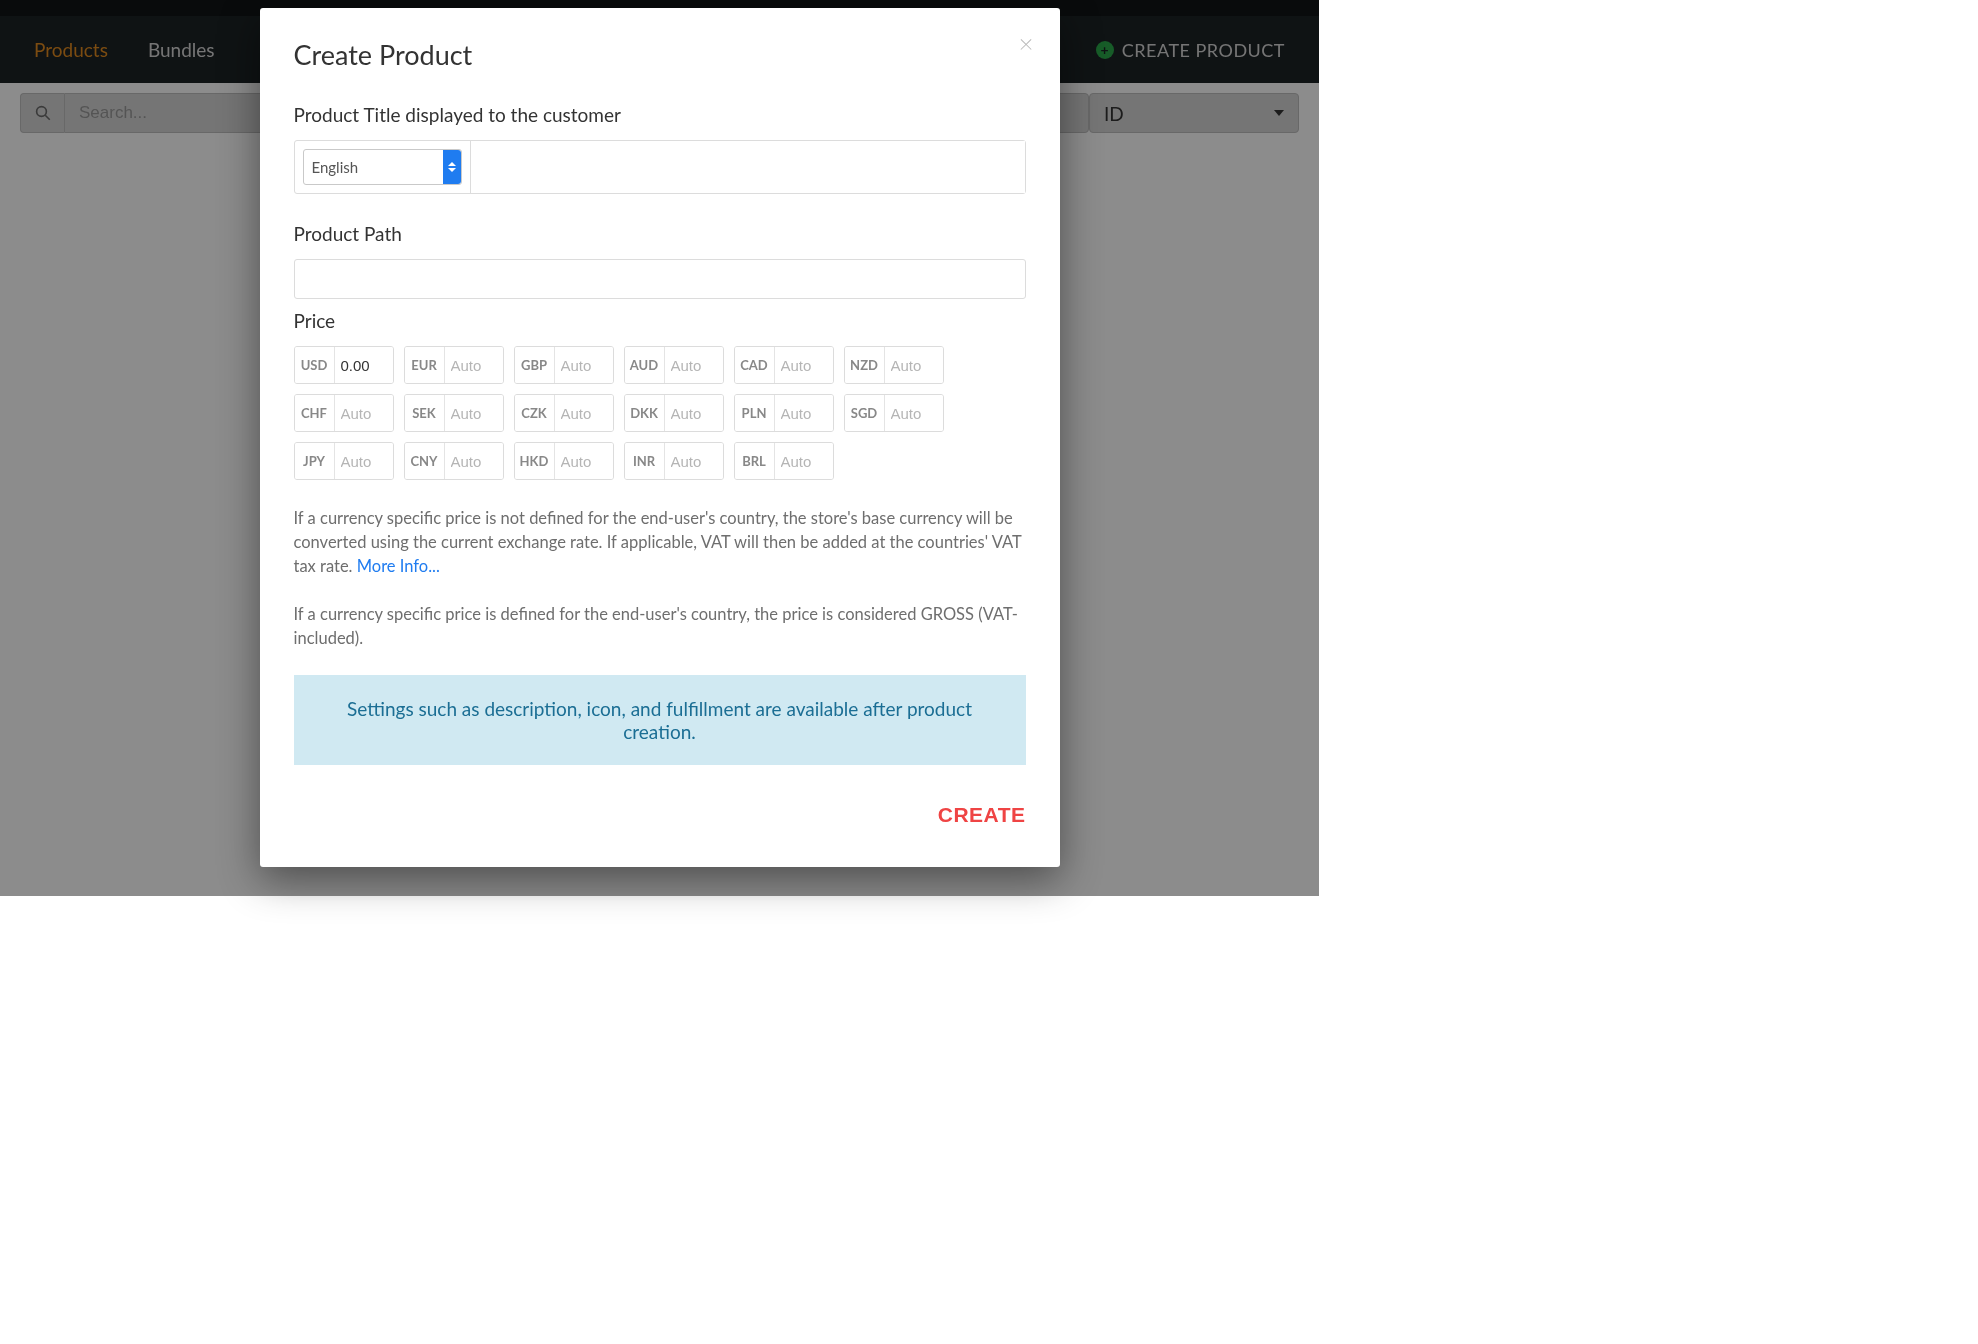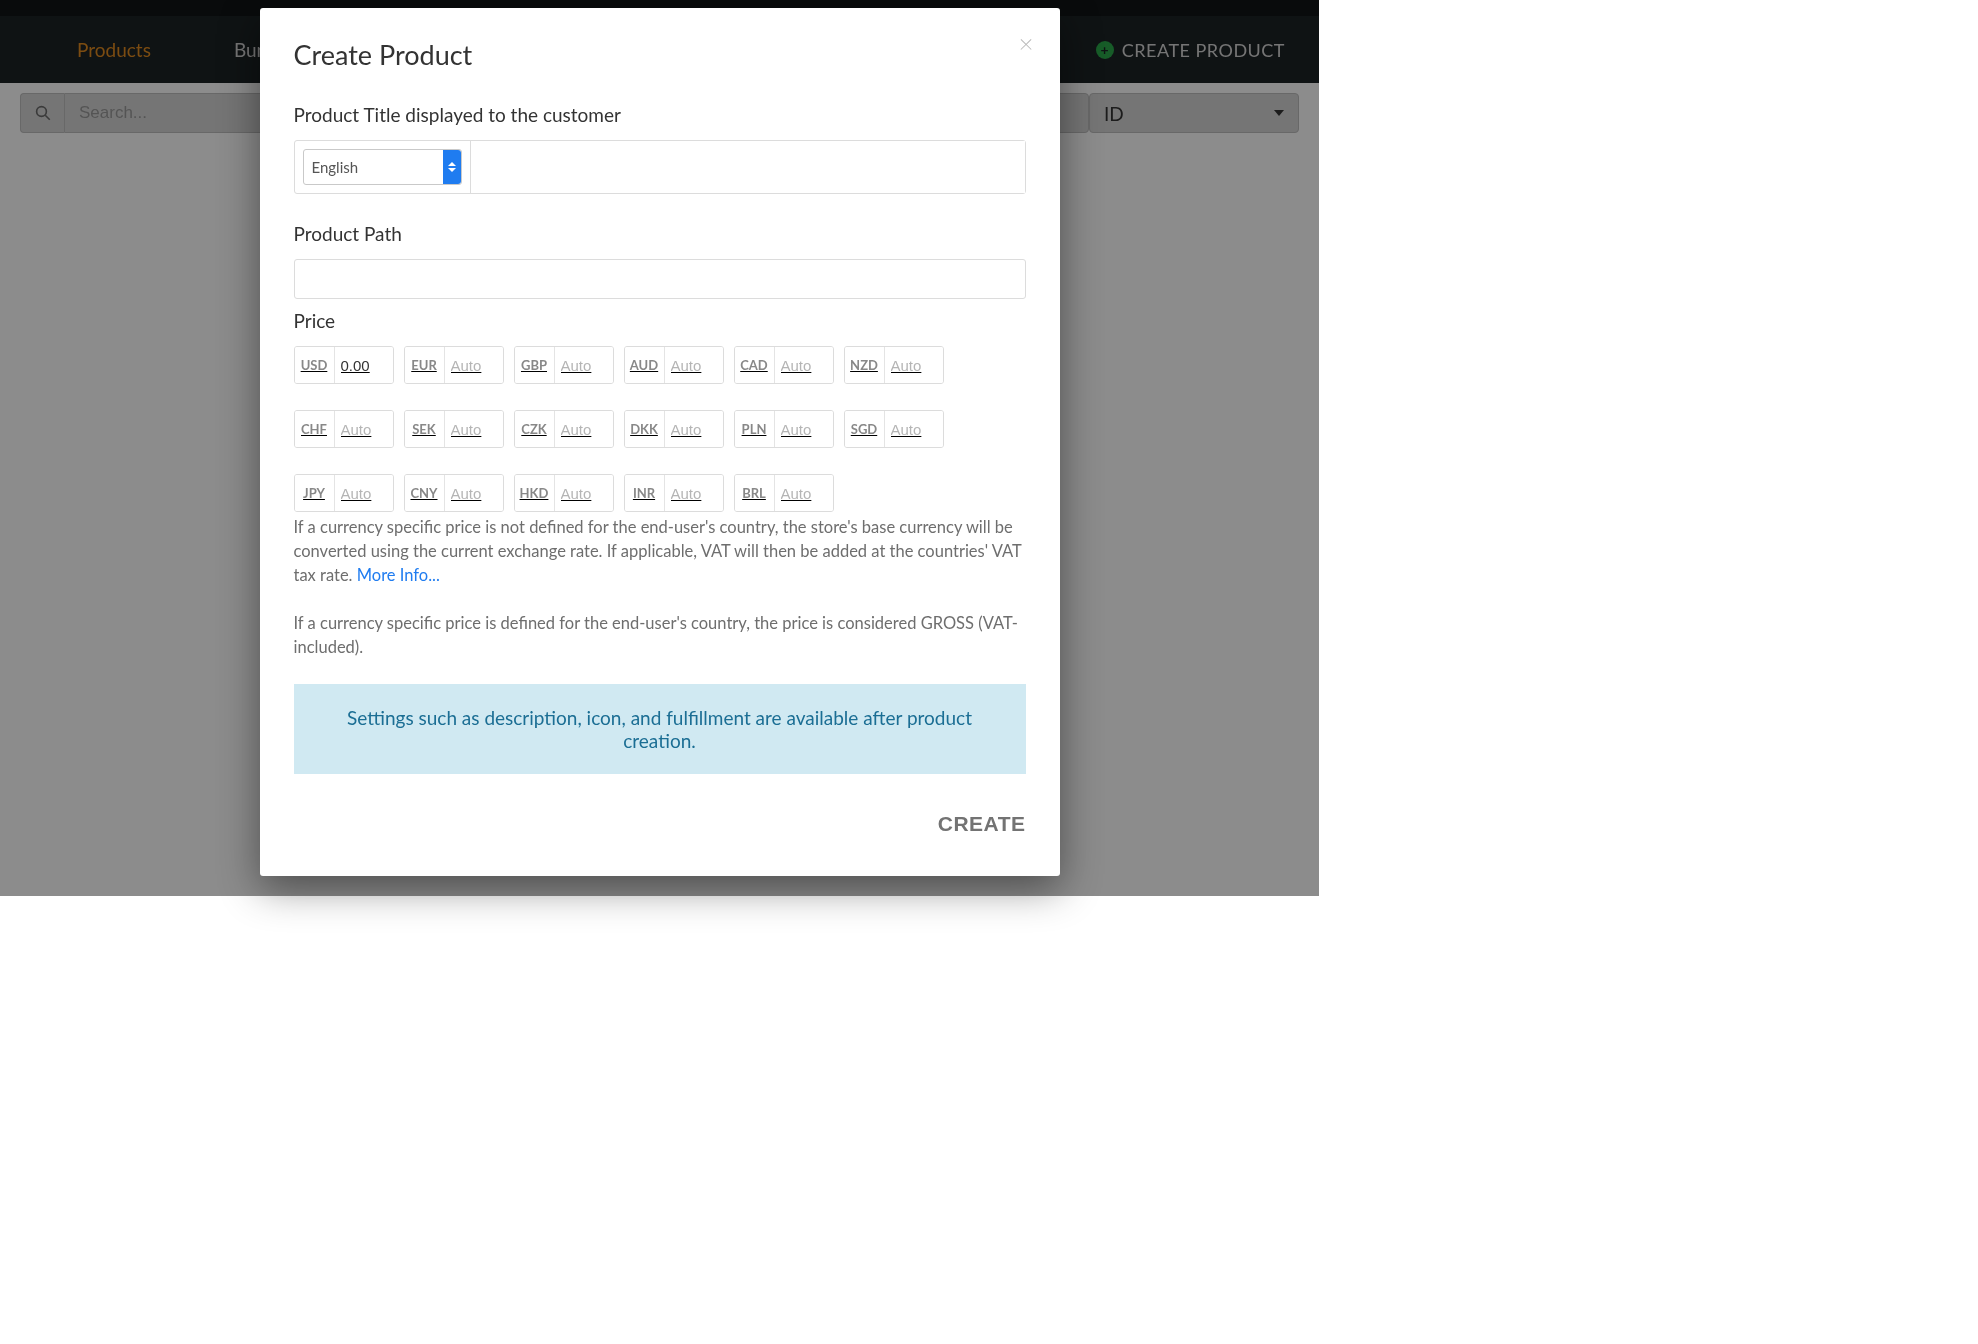--- a/index.html
+++ b/index.html
@@ -32,21 +32,20 @@
     background: #1d2326;
     display: flex;
     align-items: center;
     padding: 0 34px;
   }
   .tabsbar .tab {
     font-size: 19px;
     color: #d6d6d6;
     margin-right: 40px;
     cursor: pointer;
-    margin-left: 43px;
   }
   .tabsbar .tab.active { color: #e08a1f; }
   .tabsbar .spacer { flex: 1; }
   .create-product-btn {
     display: flex;
     align-items: center;
     color: #d6d6d6;
     font-size: 18px;
     letter-spacing: 0.5px;
     cursor: pointer;
@@ -220,23 +219,22 @@
   .help-text {
     font-size: 16.5px;
     color: #6e6e6e;
     line-height: 1.45;
     margin-bottom: 24px;
   }
 
   .price-grid {
     display: flex;
     flex-wrap: wrap;
-    gap: 26px 10px;
-    margin-bottom: 4px;
-    text-decoration: underline;
+    gap: 10px 10px;
+    margin-bottom: 27px;
   }
   .price-cell {
     display: flex;
     border: 1px solid #dcdcdc;
     border-radius: 3px;
     height: 38px;
     width: 100px;
     overflow: hidden;
   }
   .price-cell .code {
@@ -268,21 +266,21 @@
     border-radius: 0;
     margin-top: 20px;
   }
 
   .modal-footer {
     display: flex;
     justify-content: flex-end;
     margin-top: 38px;
   }
   .create-btn {
-    color: #737373;
+    color: #ef4444;
     font-size: 21px;
     font-weight: 700;
     letter-spacing: 0.5px;
     background: none;
     border: none;
     cursor: pointer;
   }
 
   a.link { color: #1f7cf0; text-decoration: none; cursor: pointer; }
 

